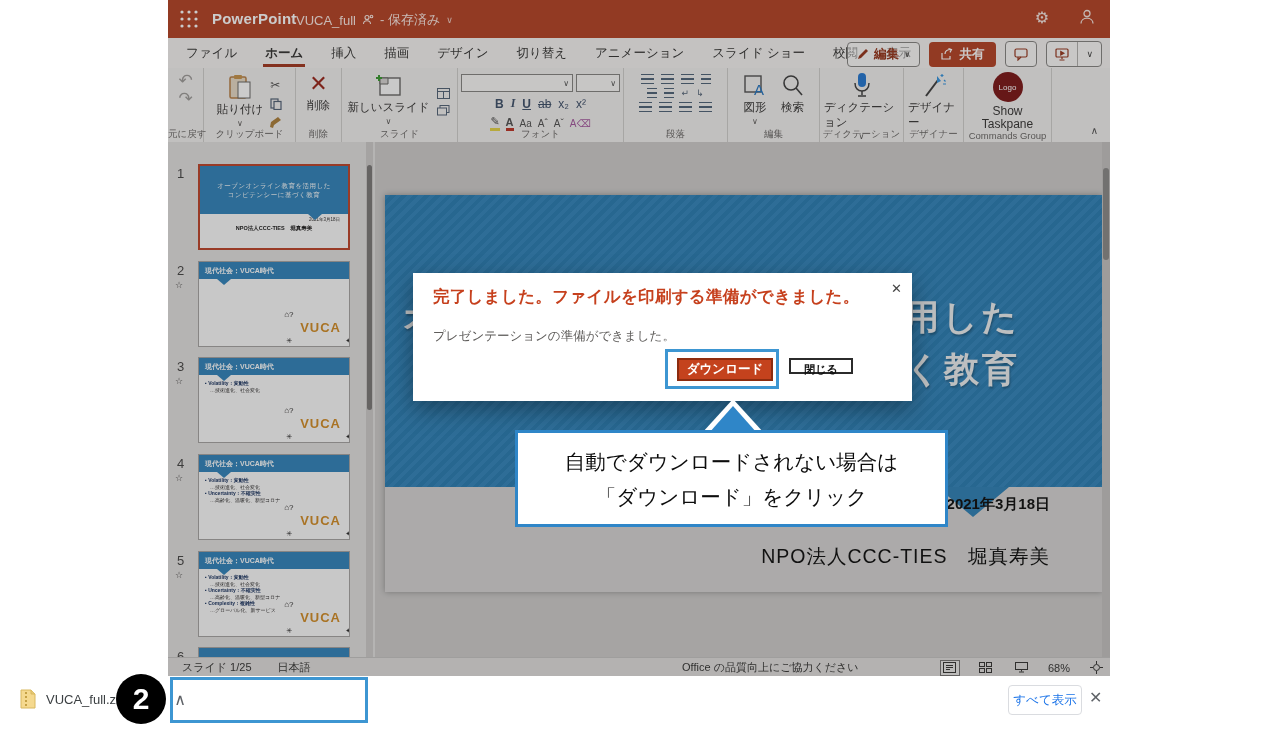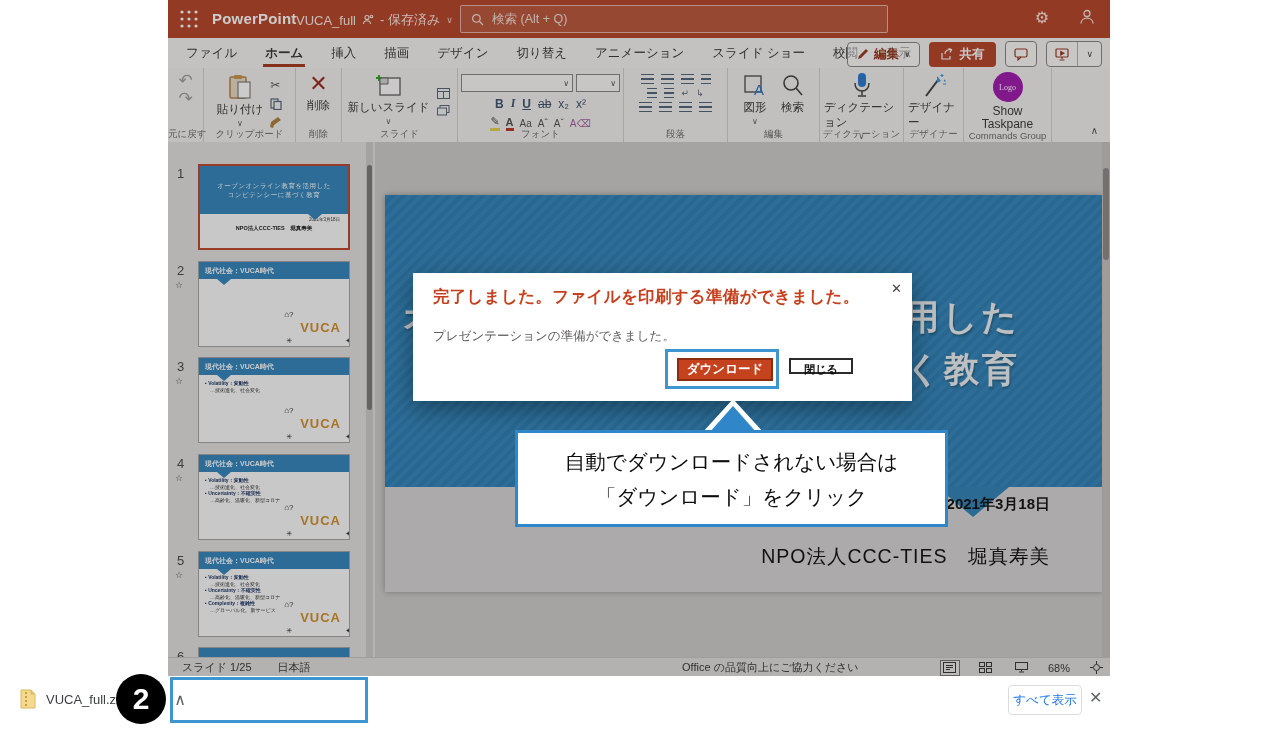--- a/index.html
+++ b/index.html
@@ -158,29 +158,20 @@
       <span>
         <svg width="12" height="12" viewBox="0 0 12 12" fill="none" stroke="#fbe9e3" stroke-width="1.1">
           <circle cx="5" cy="3.5" r="2"></circle>
             <path d="M1.5 10c0-2 1.6-3.3 3.5-3.3S8.5 8 8.5 10"></path>
             <circle cx="9.5" cy="2.5" r="1.3"></circle>
         </svg>
       </span>
       <span>- 保存済み</span>
       <span class="chev">∨</span>
     </div>
-    <div class="searchbox">
-      <span>
-        <svg width="13" height="13" viewBox="0 0 13 13" fill="none" stroke="#f3ded7" stroke-width="1.3">
-          <circle cx="5.4" cy="5.4" r="3.8"></circle>
-            <path d="M8.3 8.3 L12 12"></path>
-        </svg>
-      </span>
-      <span>検索 (Alt + Q)</span>
-    </div>
     <div class="tb-right">
       <span class="tb-ic">⚙</span>
       <span class="tb-ic">
         <svg width="18" height="18" viewBox="0 0 18 18" fill="none" stroke="#f6e7e2" stroke-width="1.3">
           <circle cx="9" cy="5.5" r="3"></circle>
             <path d="M3 15.5c0-3.2 2.7-5.3 6-5.3s6 2.1 6 5.3"></path>
         </svg>
       </span>
     </div>
   </div>
@@ -393,21 +384,21 @@
             <path d="M4 24 L16 8" stroke="#444" stroke-width="2"></path>
             <path d="M15 4l4 5-4 2z" fill="#3b98e0"></path>
             <path d="M20 2v3M18.5 3.5h3M22 8l1.5 1.5M21 12h3" stroke="#3b98e0" stroke-width="1.2"></path>
           </svg>
         <span>デザイナー</span>
       </div>
       <div class="glabel">デザイナー</div>
     </div>
     <div class="rgroup" style="width:88px">
       <div class="rb-big">
-        <div style="width:30px;height:30px;border-radius:50%;background:#a21caf;color:#fff;font-size:8px;display:flex;align-items:center;justify-content:center;font-family:Liberation Serif, serif;">Logo</div>
+        <div style="width:30px;height:30px;border-radius:50%;background:#7f1d1d;color:#fff;font-size:8px;display:flex;align-items:center;justify-content:center;">Logo</div>
         <span style="font-size:12px;">Show</span>
         <span style="font-size:12px;margin-top:-3px;">Taskpane</span>
       </div>
       <div class="glabel">Commands Group</div>
     </div>
     <div class="rgroup" style="flex:1;border-right:none;">
       <span style="position:absolute;right:12px;bottom:6px;font-size:10px;color:#555;">∧</span>
     </div>
   </div>
 

